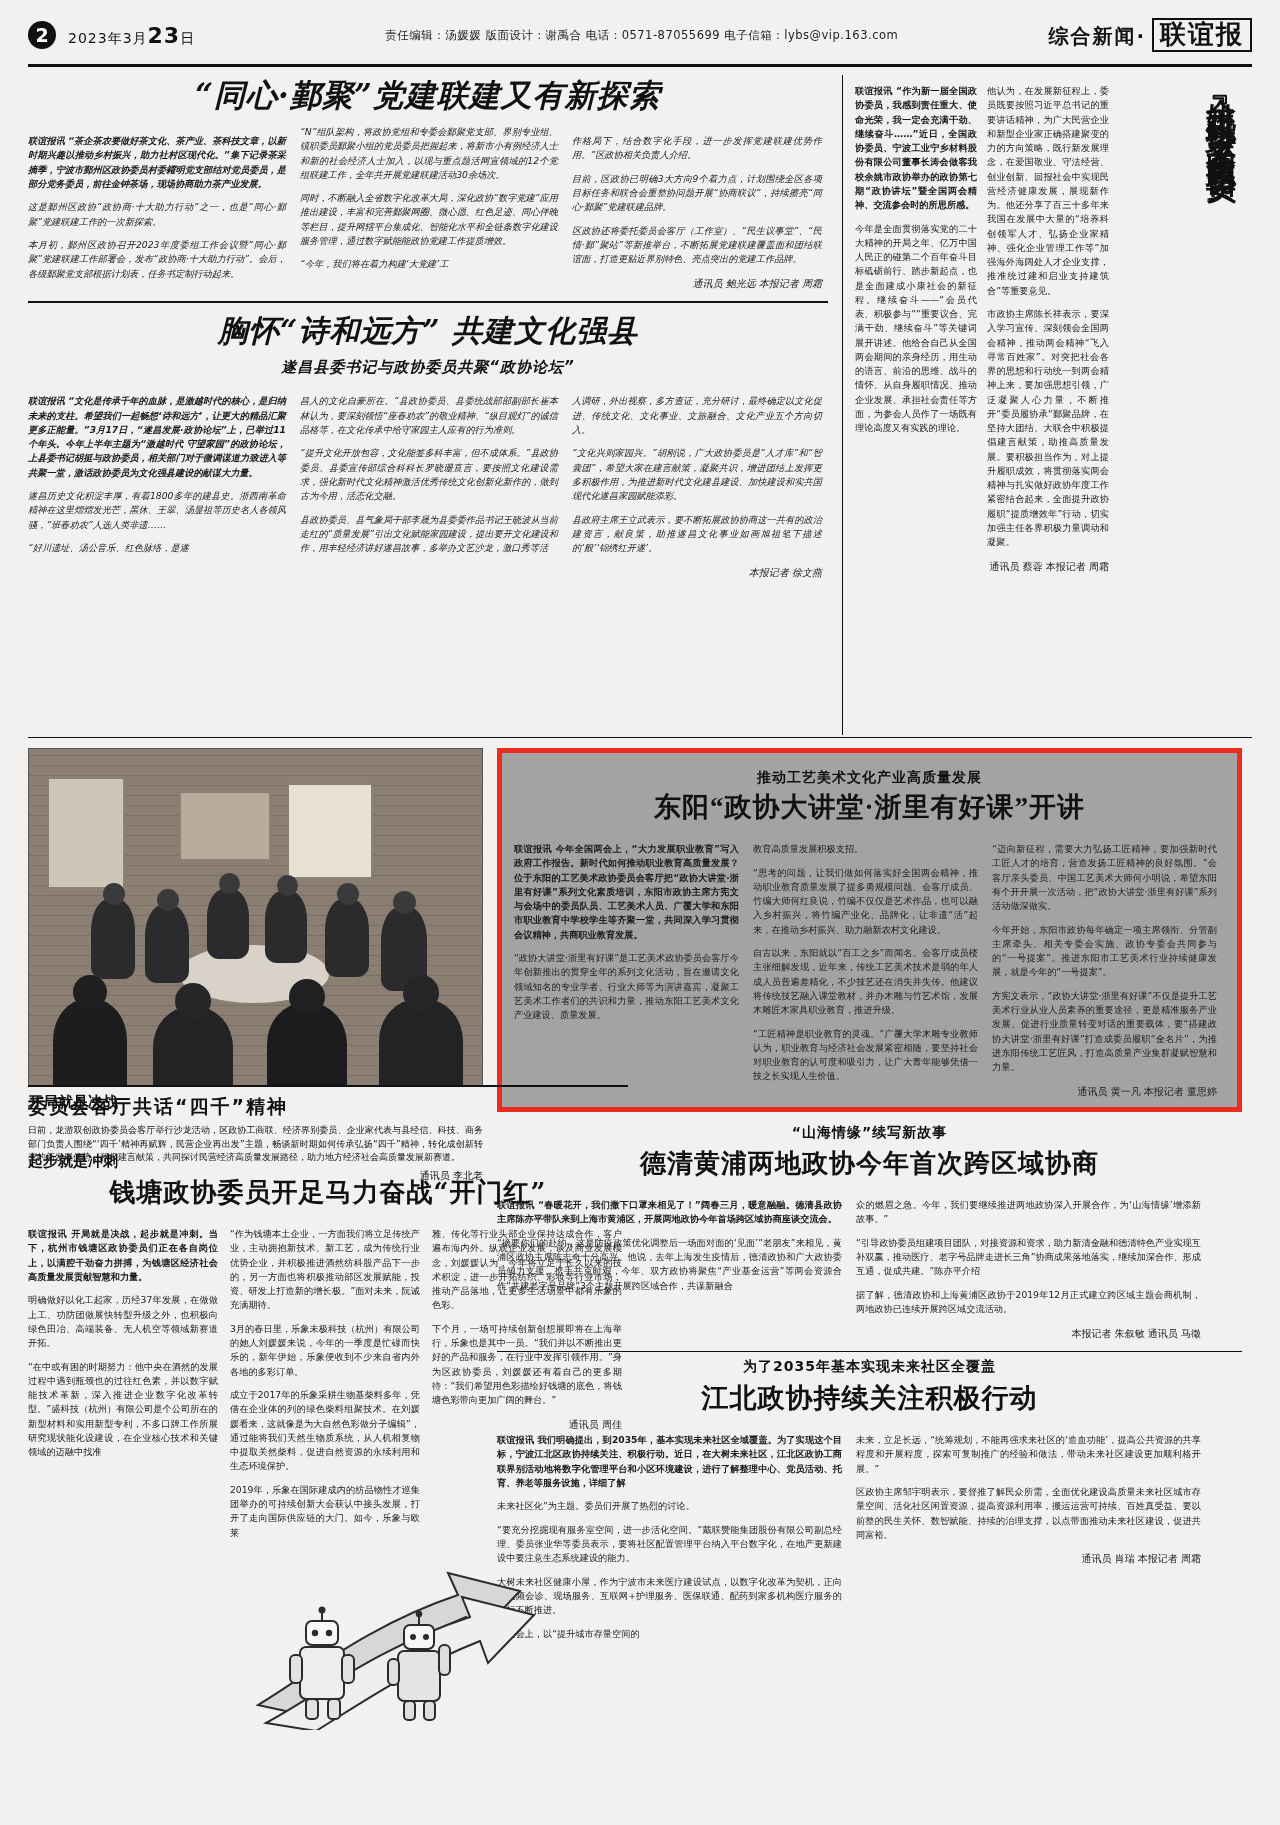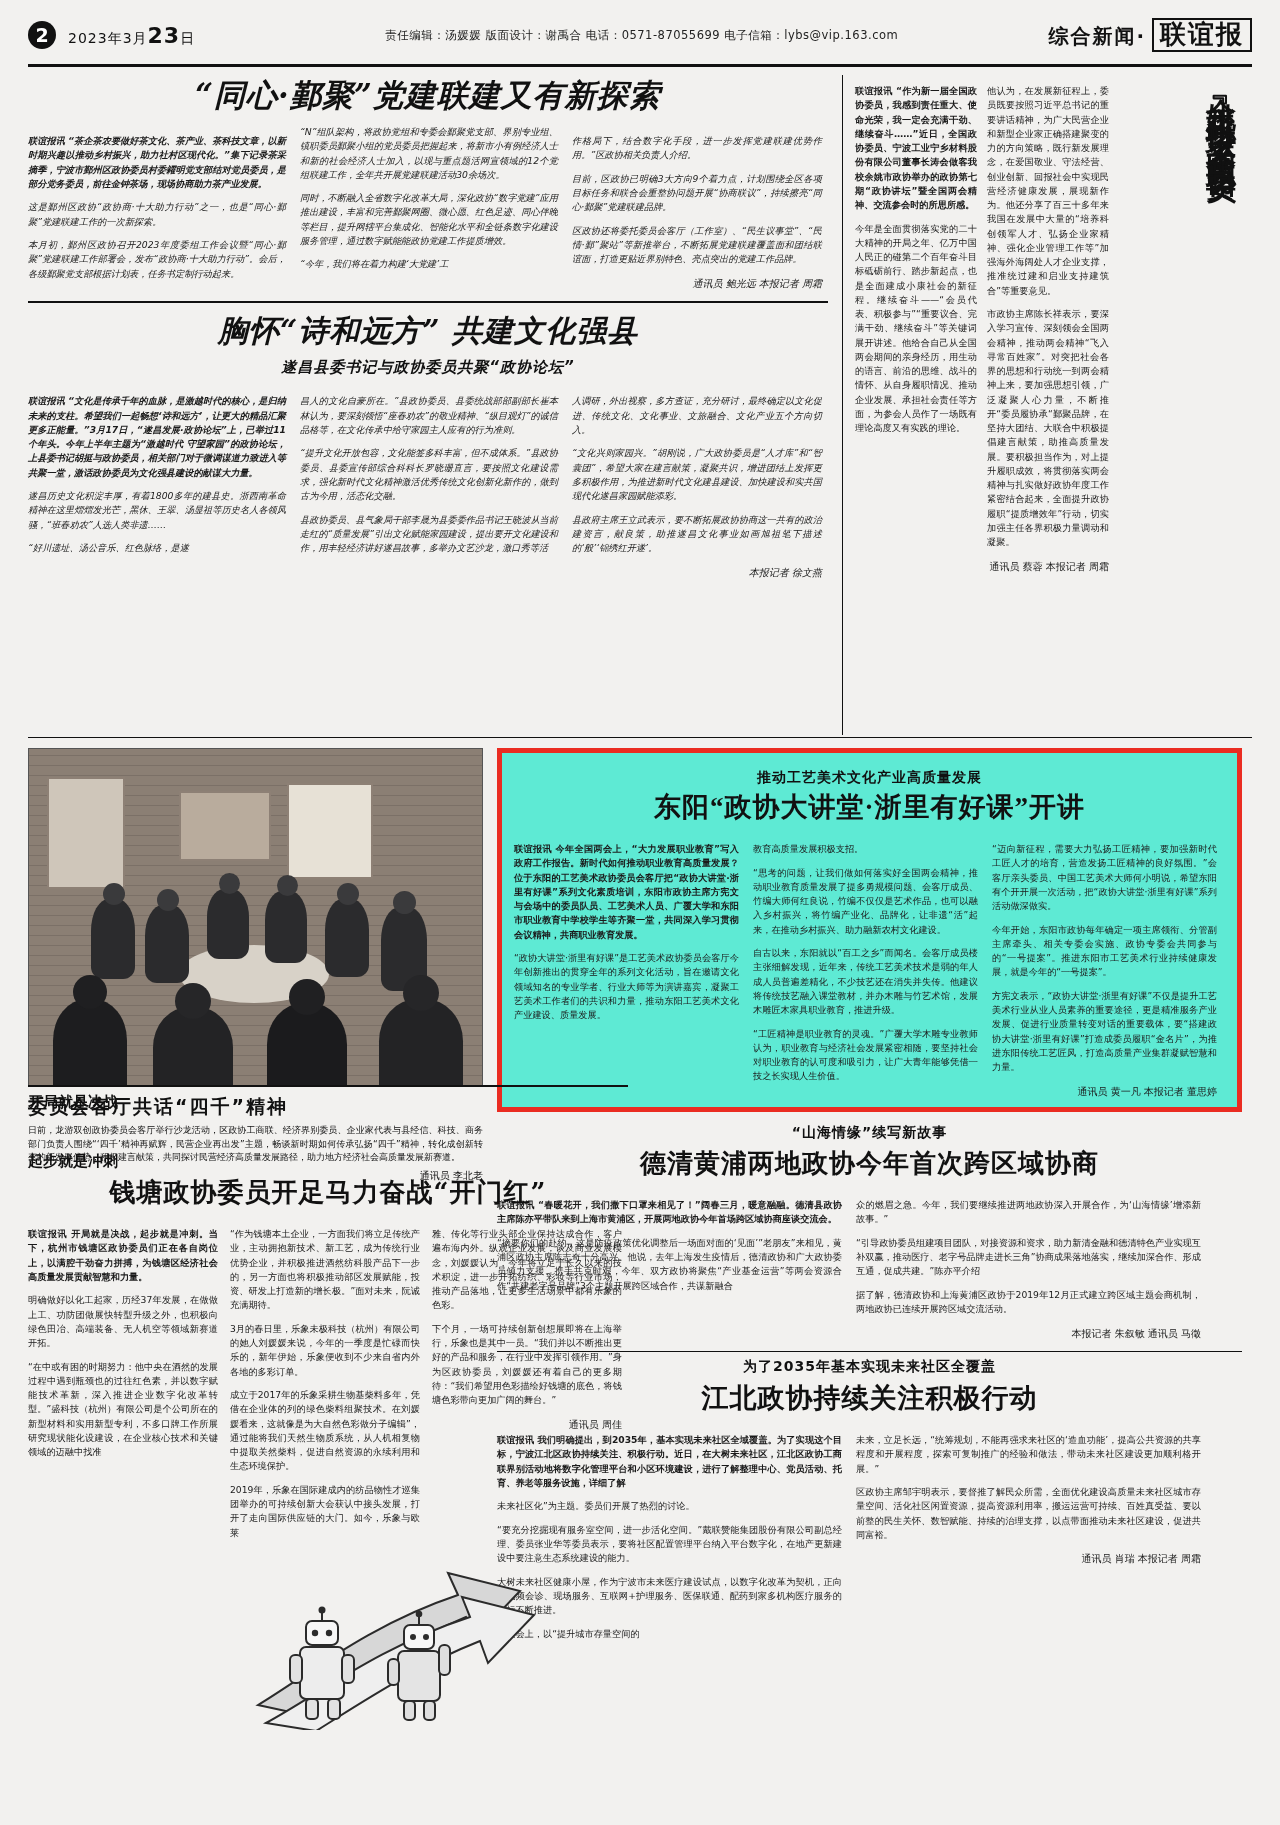--- a/index.html
+++ b/index.html
@@ -78,21 +78,21 @@
       linear-gradient(180deg,#9a8d81,#6f665e); }
   .photo .panel { position:absolute; background:#cfc6ba; border:2px solid #8d8075;}
   .photo .person { position:absolute; background:#2b2b2d; border-radius:40% 40% 12px 12px; }
   .photo .head { position:absolute; background:#3a3a3c; border-radius:50%; }
   .photo .table { position:absolute; background:#d8d2c8; border-radius:50%; }
   .photo-caption { font-size:19px; font-weight:bold; letter-spacing:2px; margin:8px 0 4px; }
   .photo-desc { font-size:9px; line-height:1.5; text-align:justify; }
 
   .mid-right { width:745px; position:relative; }
   .redbox {
-    border:5px solid #ea2c21; padding:10px 12px 8px; background:#5eead4;
+    border:5px solid #ea2c21; padding:10px 12px 8px; background:#a3a3a3;
   }
   .art4-sub { font-size:14px; }
   .art4-title { font-size:27px;font-family:Liberation Serif, serif; }
   .art3-title { font-size:26px; }
   .art5-title { font-size:26px; }
   .art6-title { font-size:27px; }
 
   .kicker { text-align:center; font-size:14px; font-weight:bold; letter-spacing:1px;}
   .kicker-row { display:flex; justify-content:center; gap:40px; font-size:15px; font-weight:bold;flex-direction:column; }
 

